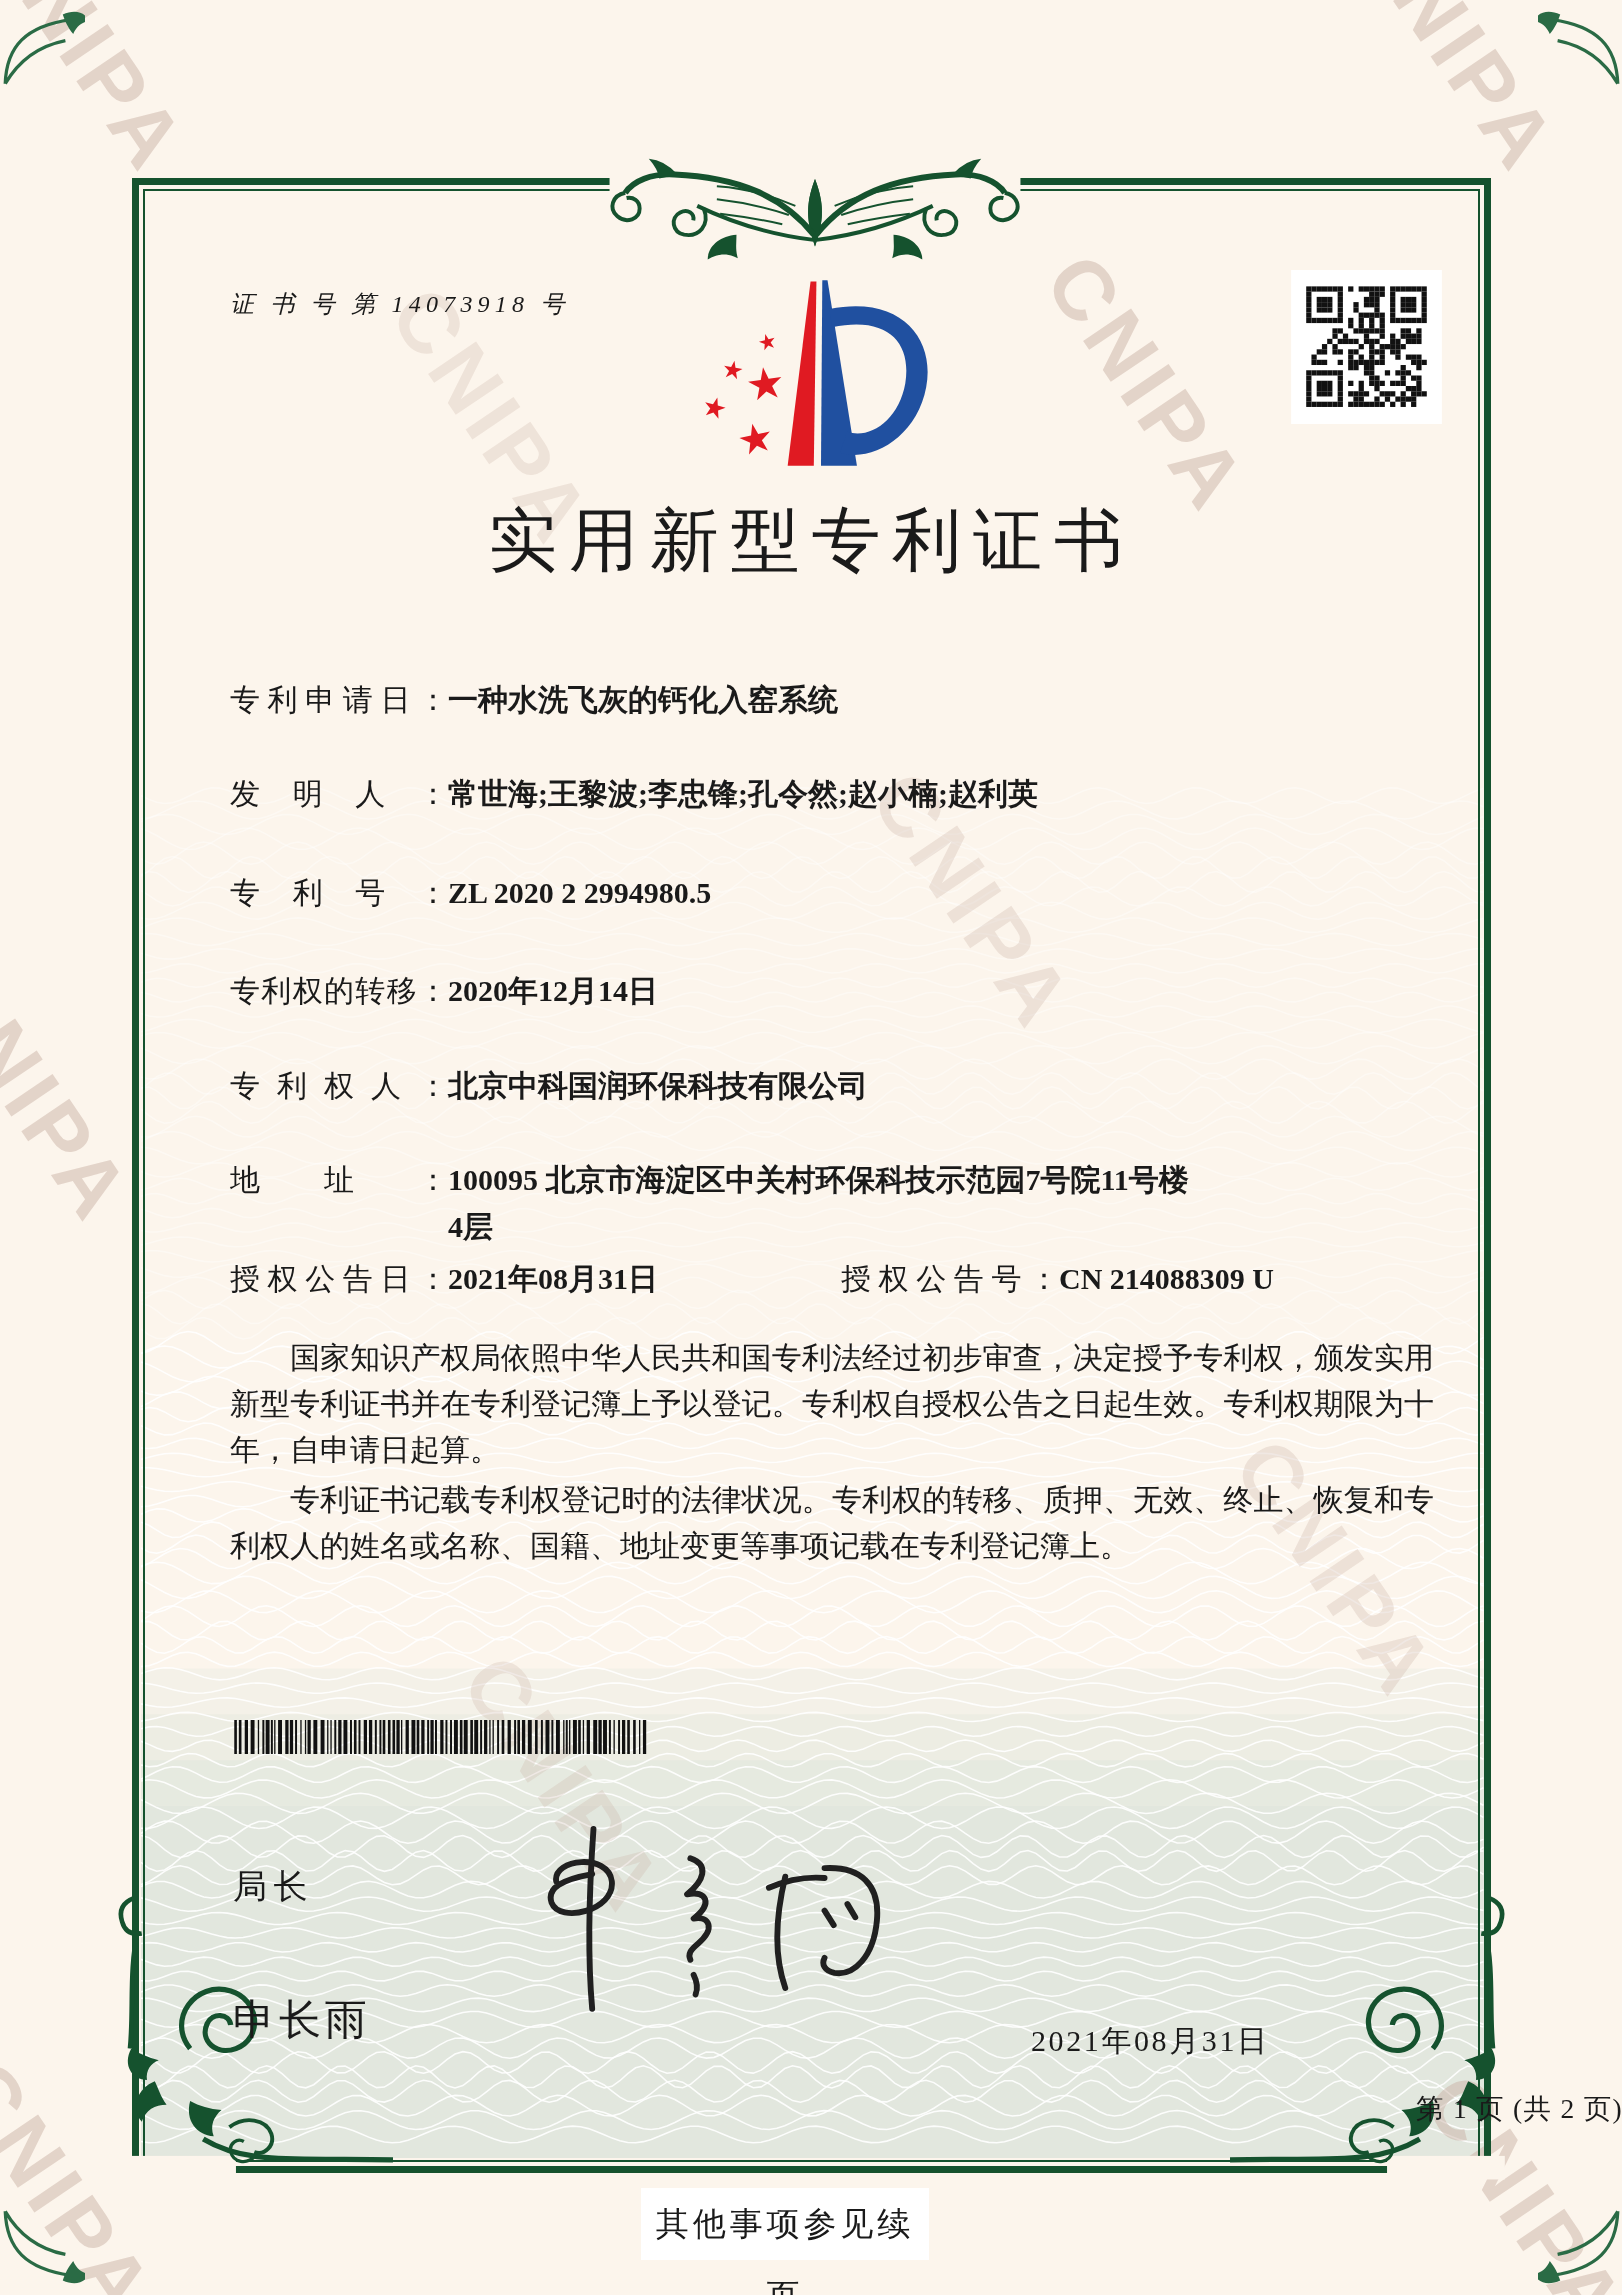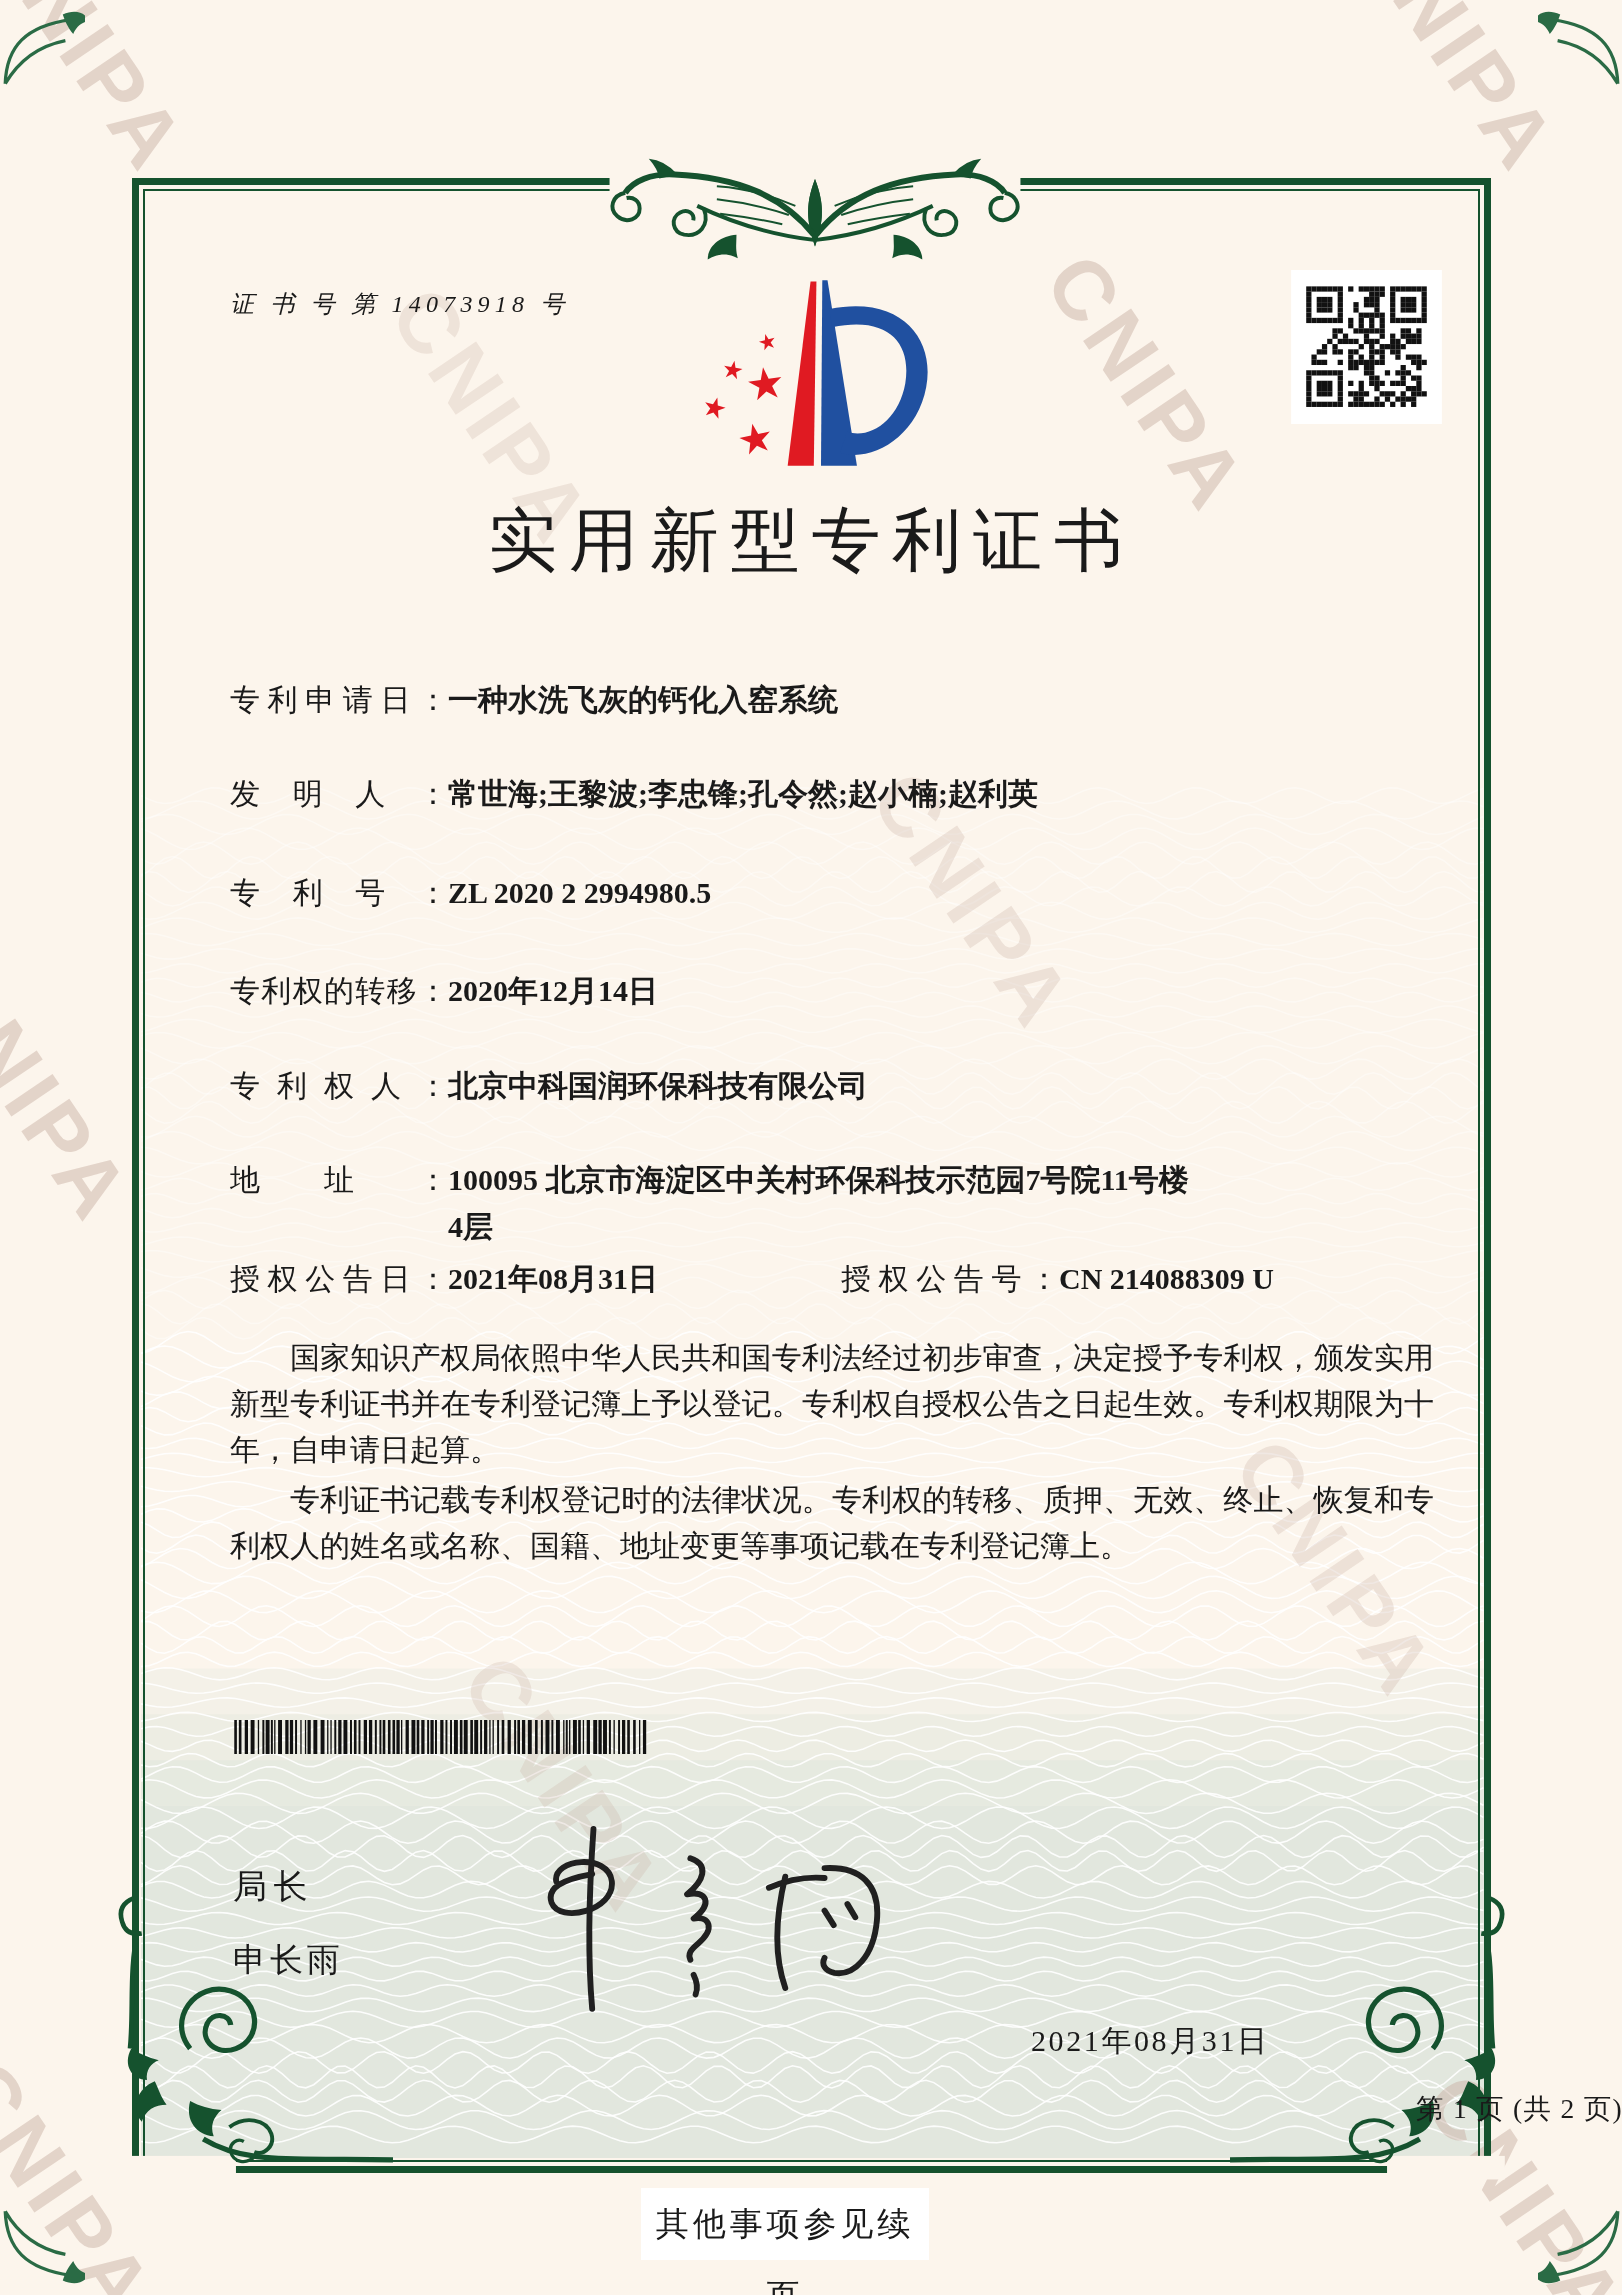--- a/index.html
+++ b/index.html
@@ -24,21 +24,21 @@
   .title{left:0;right:0;top:495px;text-align:center;font-size:69px;font-weight:normal;letter-spacing:11.8px;}
   .frow{left:230px;right:151px;font-size:30px;line-height:38px;}
   .flabel{display:inline-block;width:218px;text-align:justify;text-align-last:justify;vertical-align:top;}
   .fval{display:inline-block;vertical-align:top;font-weight:bold;}
   .addr2{margin-top:9.2px;}
   .v600{width:393px;}
   .paras{left:230px;width:1204px;top:1335px;font-size:30px;line-height:46px;text-align:justify;}
   .paras p{margin:0 0 3.9px 0;text-indent:60px;}
   .bcwrap{left:234px;top:1720px;width:419px;height:34px;}
   .sig-title{left:233px;top:1864px;font-size:34px;letter-spacing:6.5px;}
-  .sig-name{left:233px;top:1938px;font-size:33px;letter-spacing:3.9px;}
+  .sig-name{left:233px;top:1992px;font-size:42px;letter-spacing:3.9px;}
   .sigsvg{left:494px;top:1819px;width:432px;height:203px;}
   .sdate{left:1031px;top:2021px;font-size:30px;letter-spacing:2.6px;}
   .pagenum{left:0;right:0;top:2091px;text-align:right;font-size:27.5px;letter-spacing:1.3px;}
   .footnote{left:641px;top:2188px;width:288px;height:72px;background:#ffffff;
       text-align:center;font-size:33px;letter-spacing:3.9px;line-height:72px;z-index:5;}
 </style>
 </head>
 <body>
 
 <div class="page">

